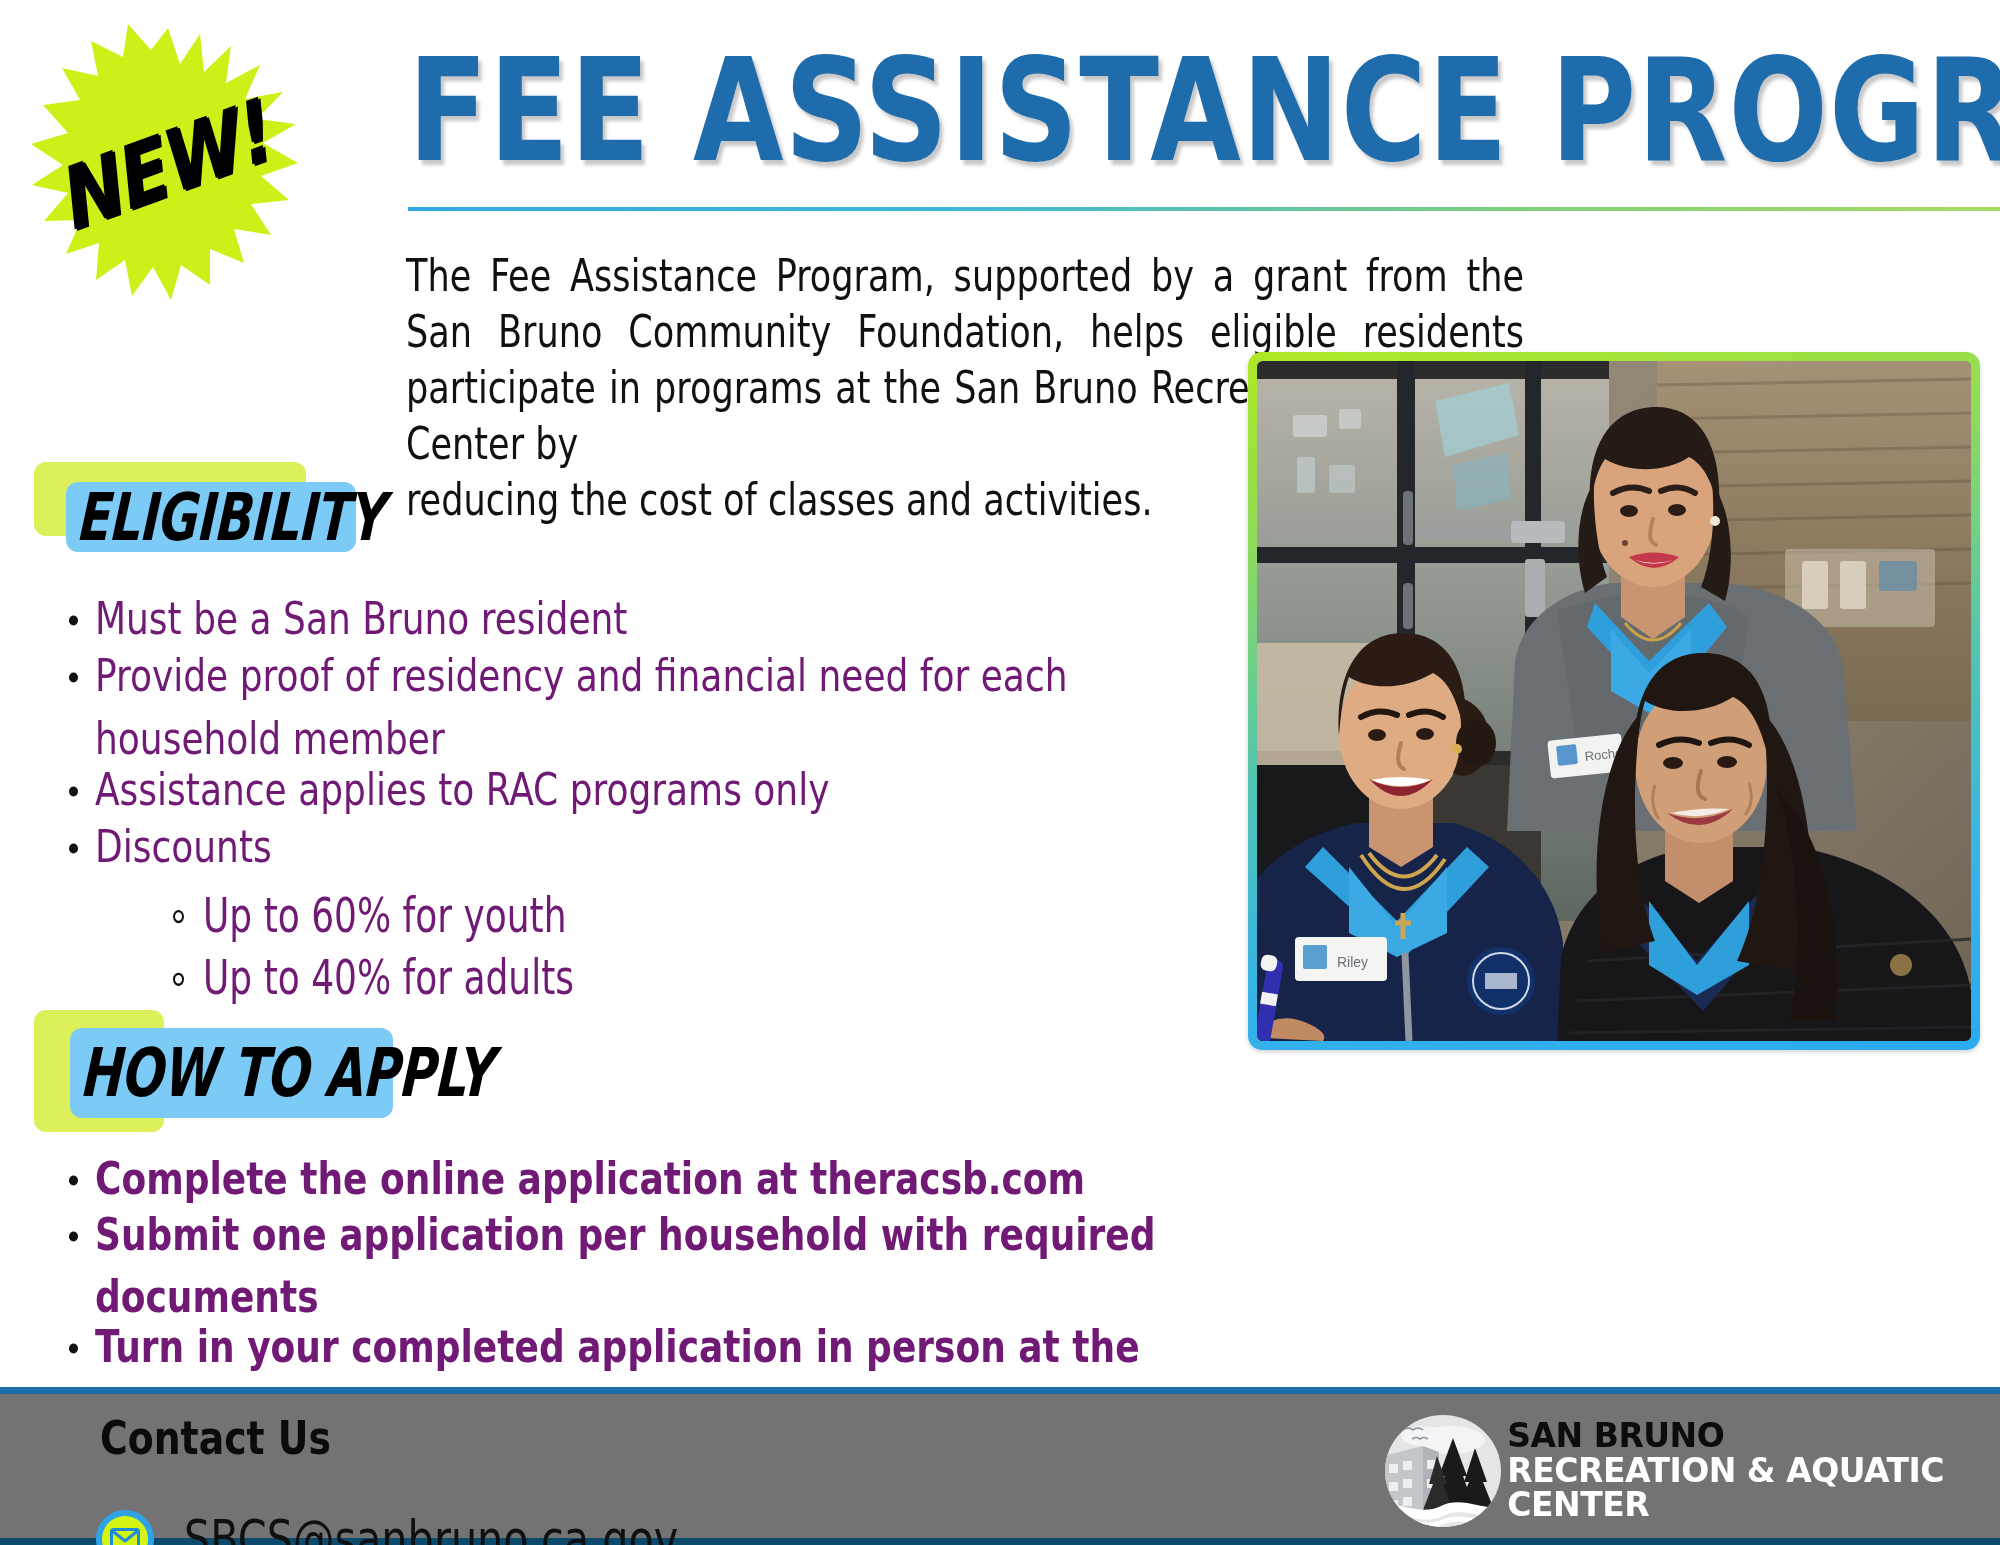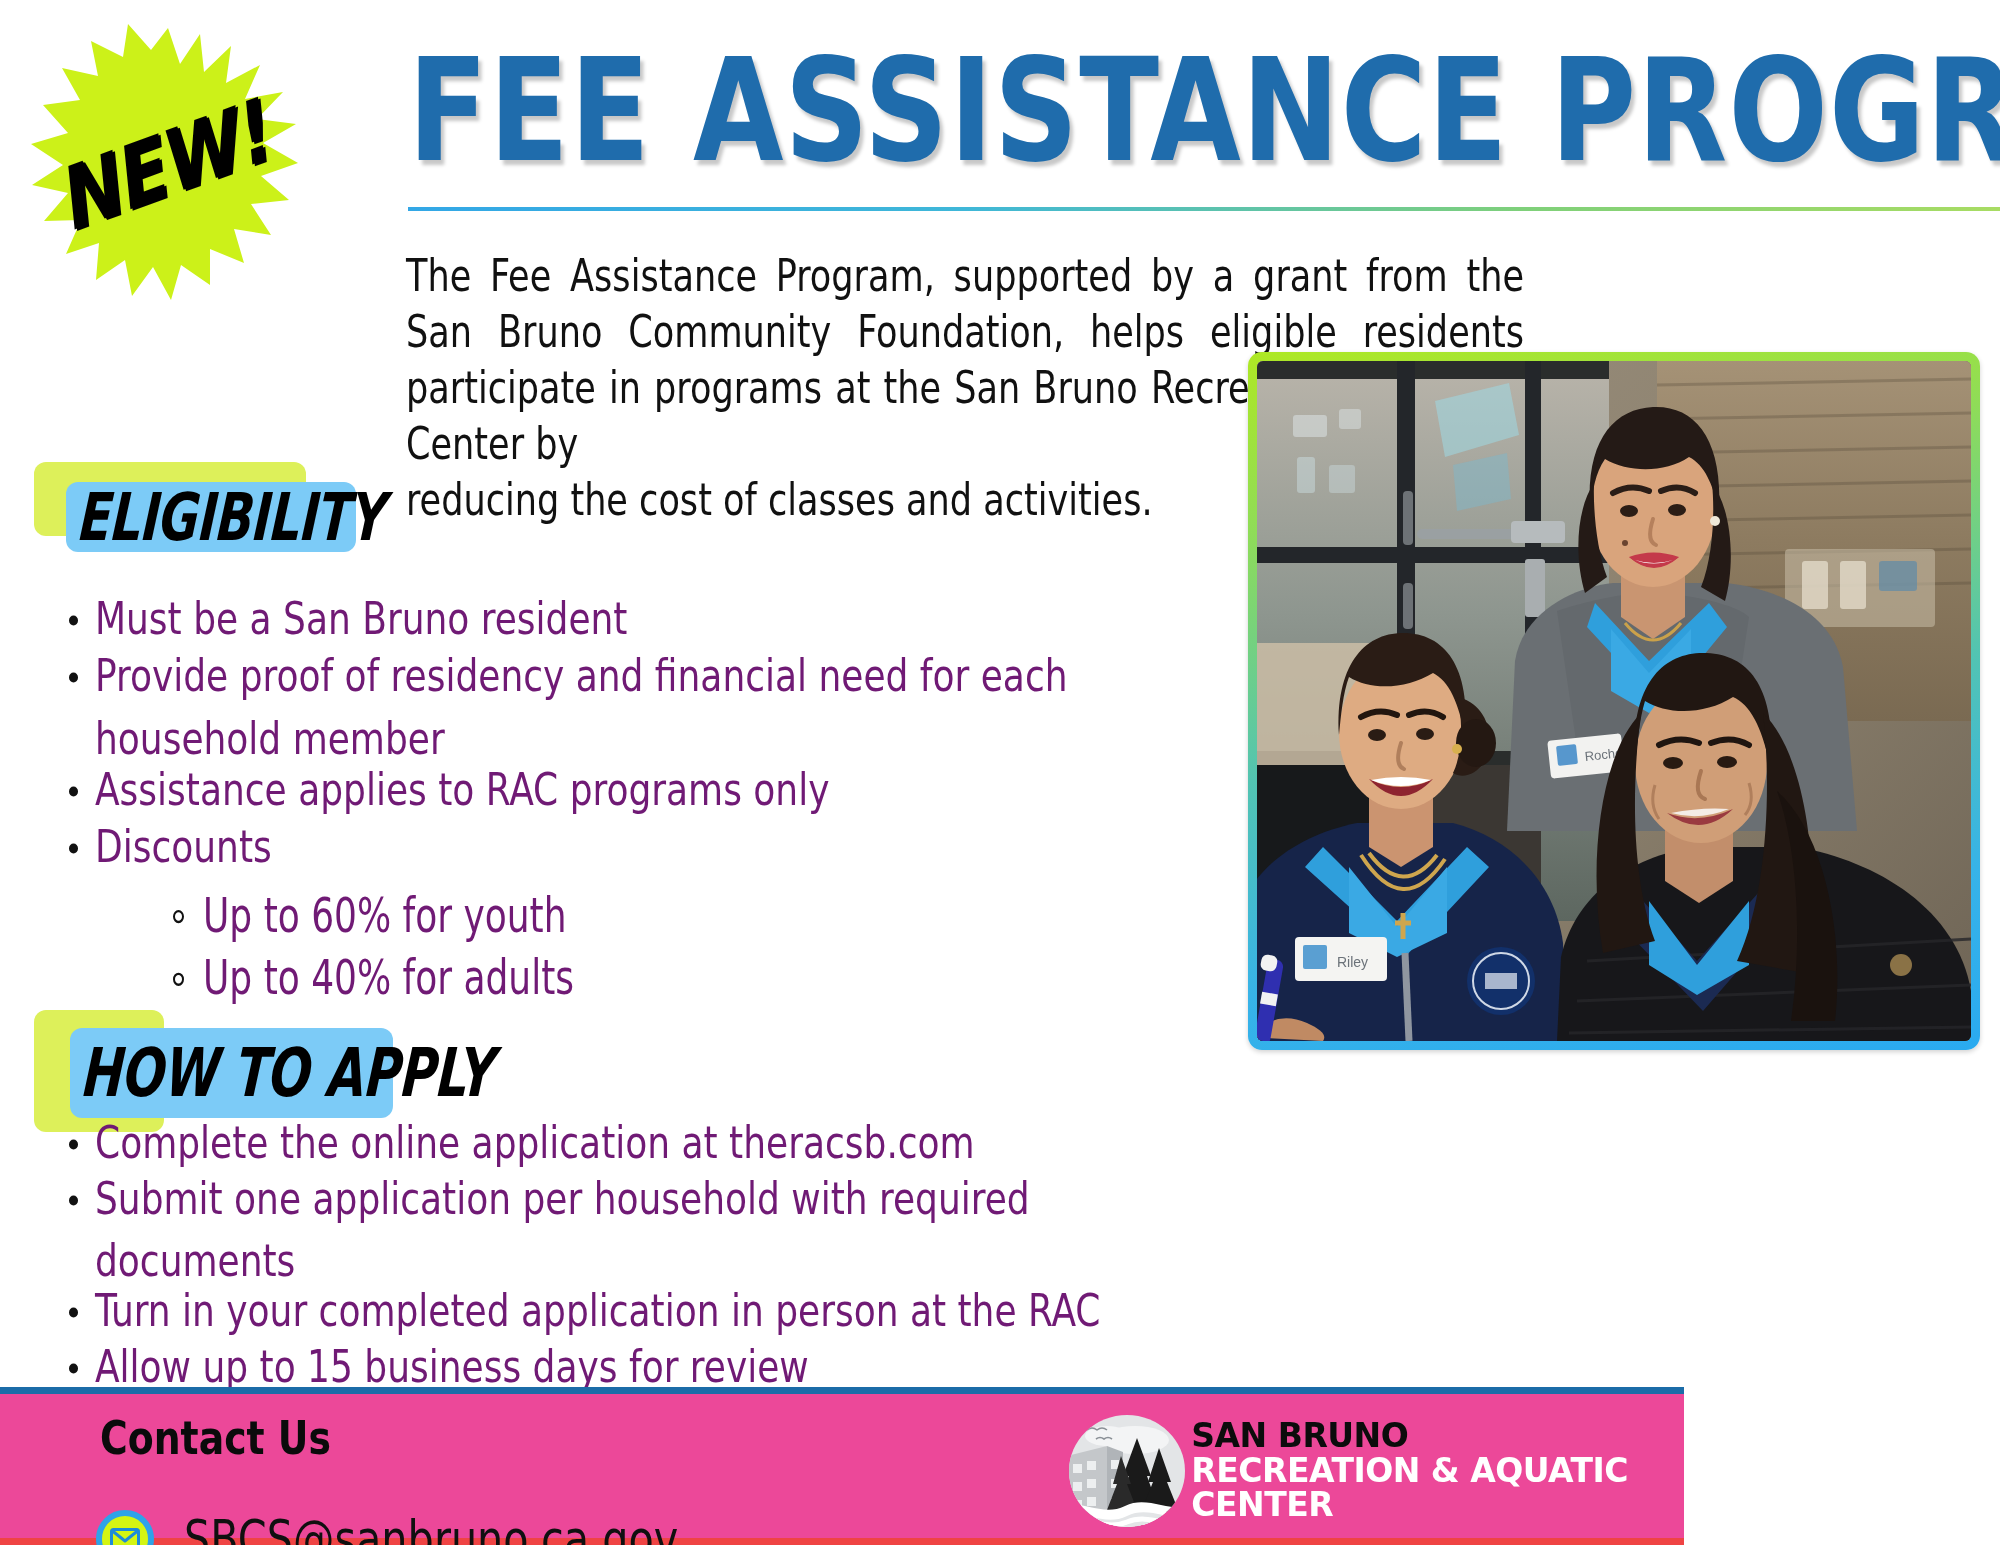--- a/index.html
+++ b/index.html
@@ -161,21 +161,21 @@
     position: absolute;
     left: 12px;
     top: 24px;
     width: 11px; height: 11px;
     border: 2.5px solid #111;
     border-radius: 50%;
     background: transparent;
   }
 
   #elig-list { left: 55px; top: 588px; width: 1110px; }
-  #apply-list { left: 55px; top: 1112px; width: 1160px; }
+  #apply-list { left: 55px; top: 1148px; width: 1160px; font-weight: bold; }
   #apply-list li { line-height: 56px; }
 
   
   .photo-frame {
     position: absolute;
     left: 1248px;
     top: 352px;
     width: 732px;
     height: 698px;
     padding: 9px;
@@ -191,25 +191,25 @@
     overflow: hidden;
     background: #6b6256;
   }
   .photo svg { display: block; width: 100%; height: 100%; }
 
   
   .footer {
     position: absolute;
     left: 0;
     top: 1387px;
-    width: 1684px;
+    width: 2000px;
     height: 158px;
-    background: #ec4899;
+    background: #737373;
     border-top: 7px solid #1B6CA8;
-    border-bottom: 7px solid #ef4444;
+    border-bottom: 7px solid #0c4a6e;
   }
   .contact-title {
     position: absolute;
     left: 100px;
     top: 16px;
     font-family: "DejaVu Sans Condensed", "Liberation Sans Narrow", "Liberation Sans", sans-serif;
     font-weight: 900;
     font-size: 42px;
     color: #0B0B0B;
     letter-spacing: 0px;

